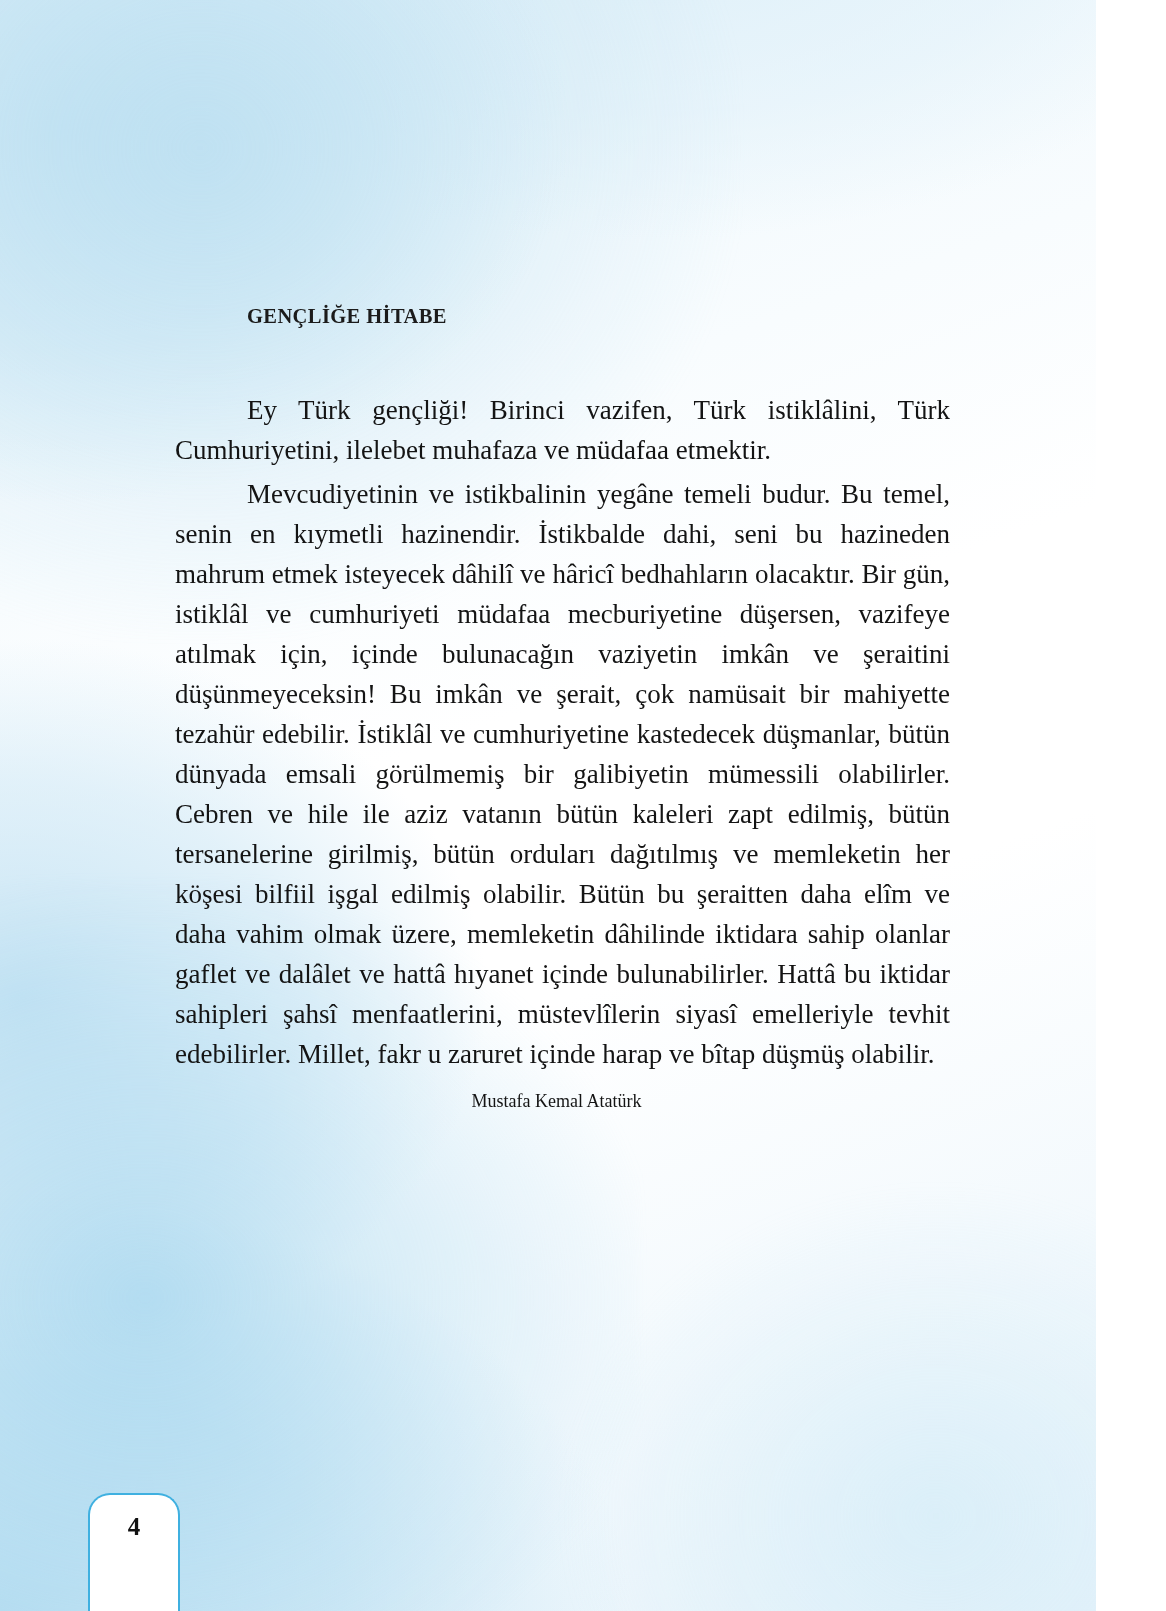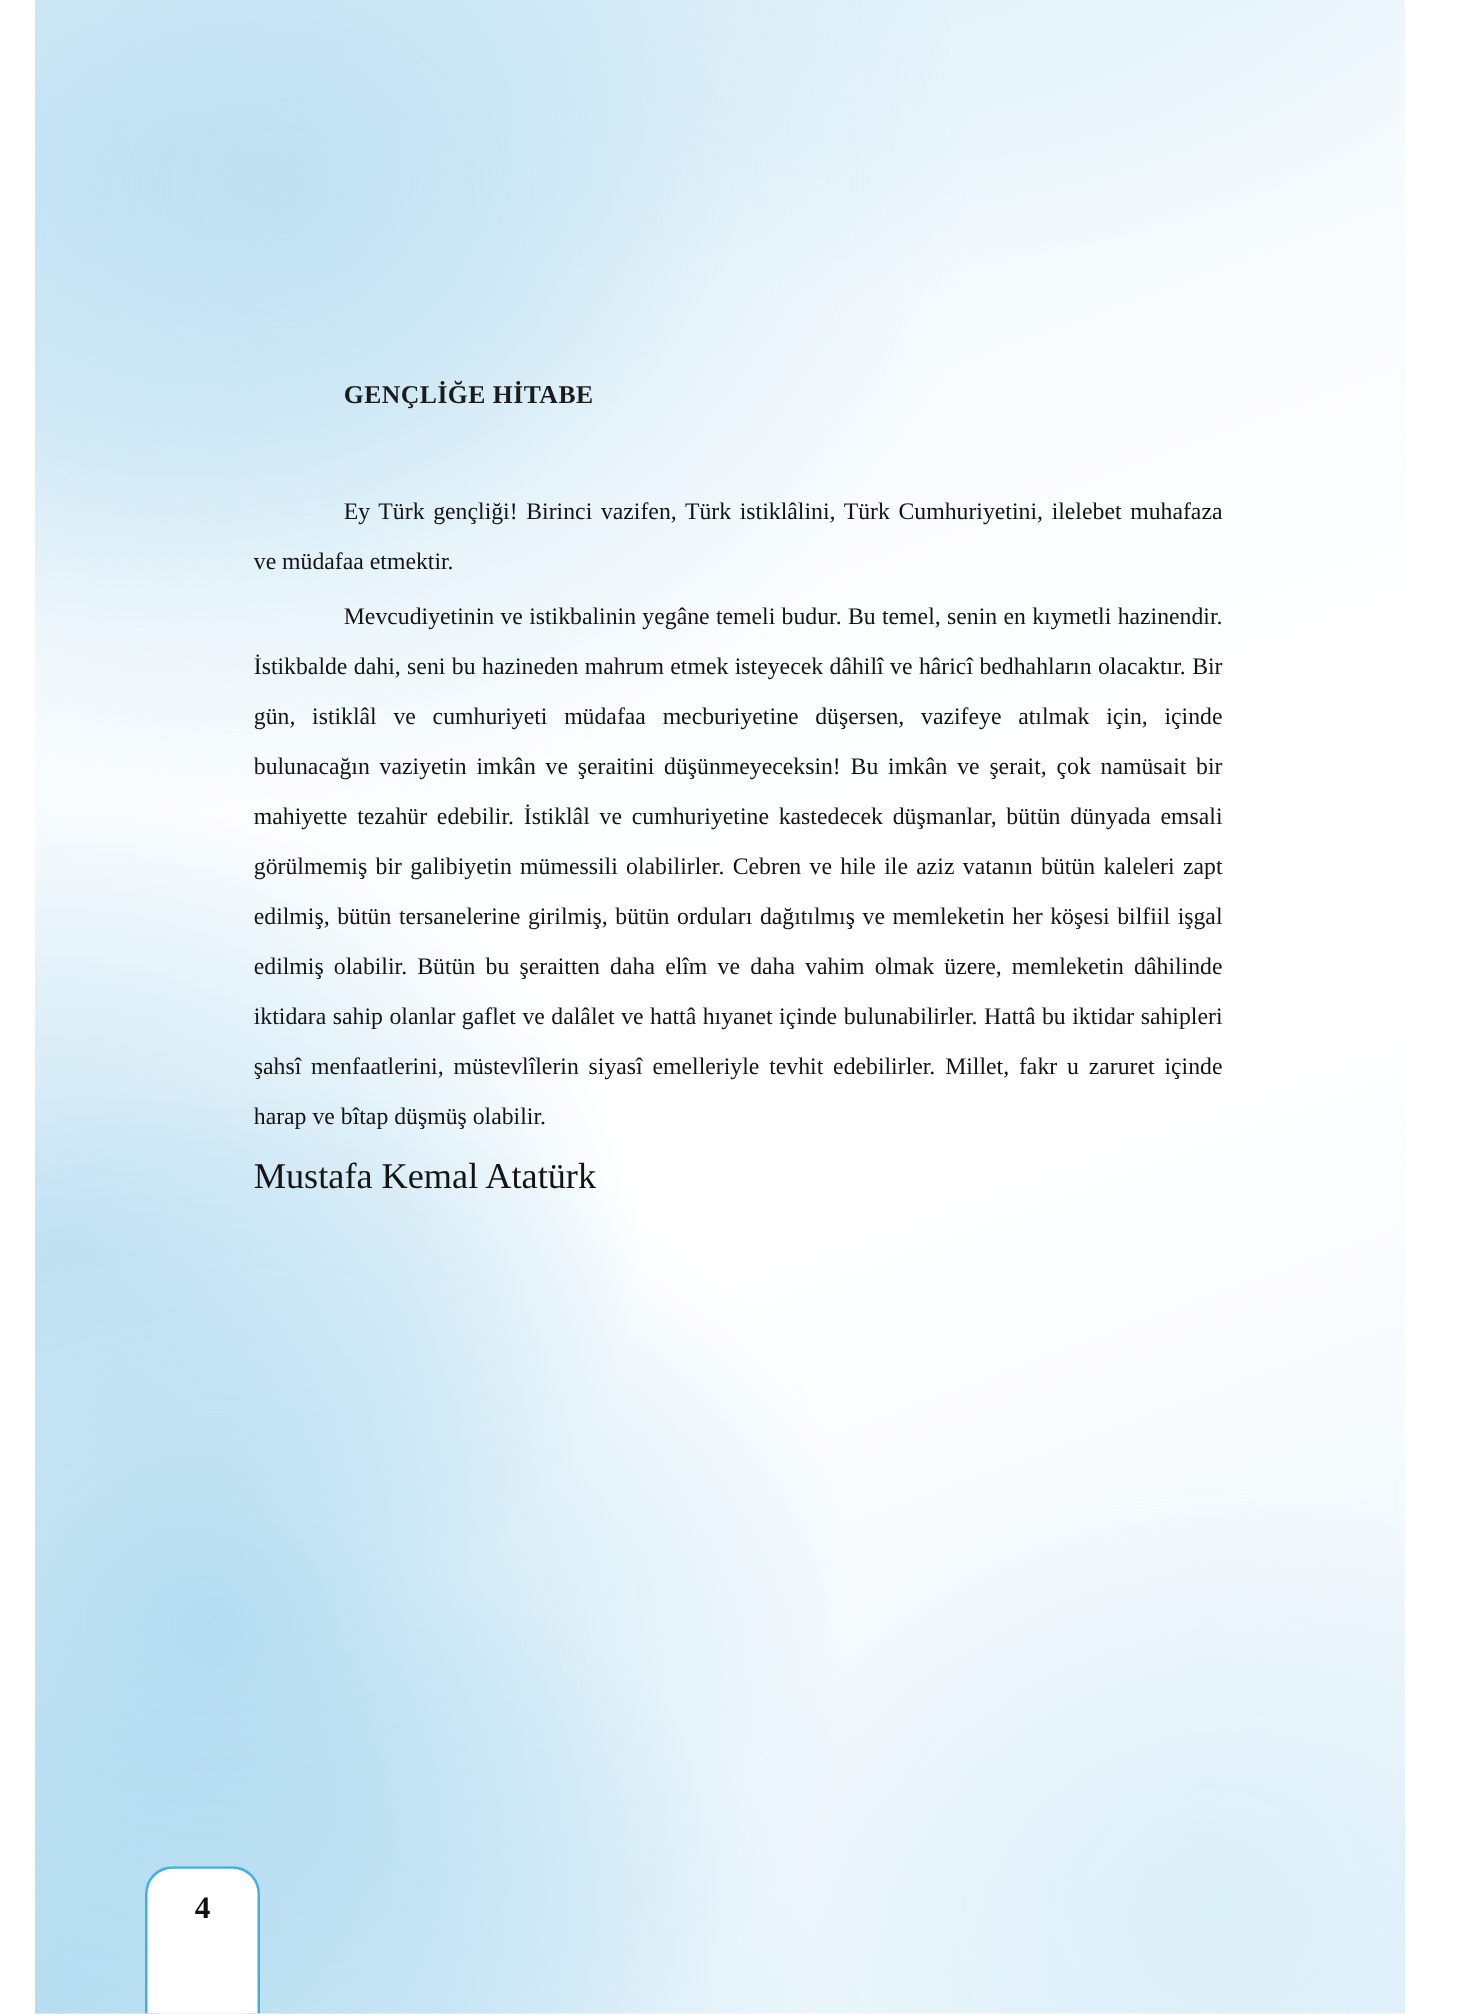--- a/index.html
+++ b/index.html
@@ -18,21 +18,20 @@
     position: relative;
     width: 1096px;
     height: 1611px;
     overflow: hidden;
     background:
       radial-gradient(ellipse 700px 520px at 6% 8%, #cfe9f6 0%, rgba(207,233,246,0.55) 42%, rgba(255,255,255,0) 72%),
       radial-gradient(ellipse 620px 480px at 2% 62%, #c6e4f4 0%, rgba(198,228,244,0.5) 45%, rgba(255,255,255,0) 75%),
       radial-gradient(ellipse 900px 600px at 0% 100%, #b9dff2 0%, rgba(185,223,242,0.6) 38%, rgba(255,255,255,0) 70%),
       radial-gradient(ellipse 760px 420px at 60% -6%, #dff0f9 0%, rgba(223,240,249,0.5) 50%, rgba(255,255,255,0) 80%),
       linear-gradient(160deg, #eaf6fc 0%, #ffffff 45%, #ffffff 60%, #e8f4fb 100%);
-    margin-left: 28px;
   }
 
   
   .wash-a, .wash-b, .wash-c {
     position: absolute;
     pointer-events: none;
   }
   .wash-a {
     left: -160px; top: -180px;
     width: 900px; height: 820px;
@@ -61,37 +60,37 @@
 
   .doc-title {
     font-size: 20.5px;
     letter-spacing: 0.4px;
     color: #1b1b1b;
     margin: 0 0 62px 72px;
     font-family: "Liberation Serif", serif;
   }
 
   .para {
-    font-size: 19px;
+    font-size: 27px;
     line-height: 40px;
     color: #141414;
     text-align: justify;
     text-justify: inter-word;
     text-indent: 72px;
     margin: 0 0 4px 0;
     hyphens: none;
   }
   .para:last-of-type { margin-bottom: 0; }
 
   .signature {
     margin-top: 10px;
-    font-size: 29px;
+    font-size: 18px;
     line-height: 34px;
     color: #141414;
-    text-align: left;
+    text-align: center;
     padding-right: 12px;
   }
 
   
   .page-tab {
     position: absolute;
     left: 88px;
     bottom: 0;
     width: 92px;
     height: 118px;

